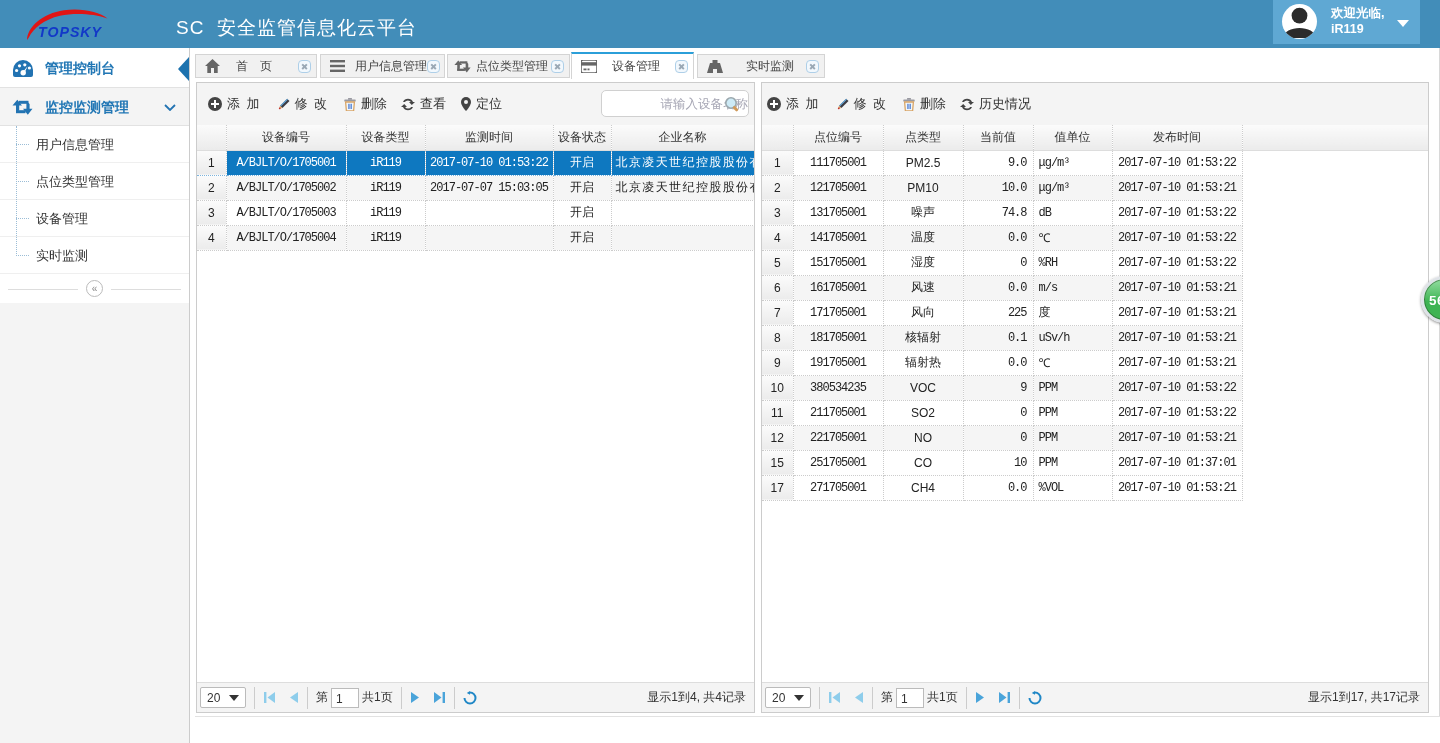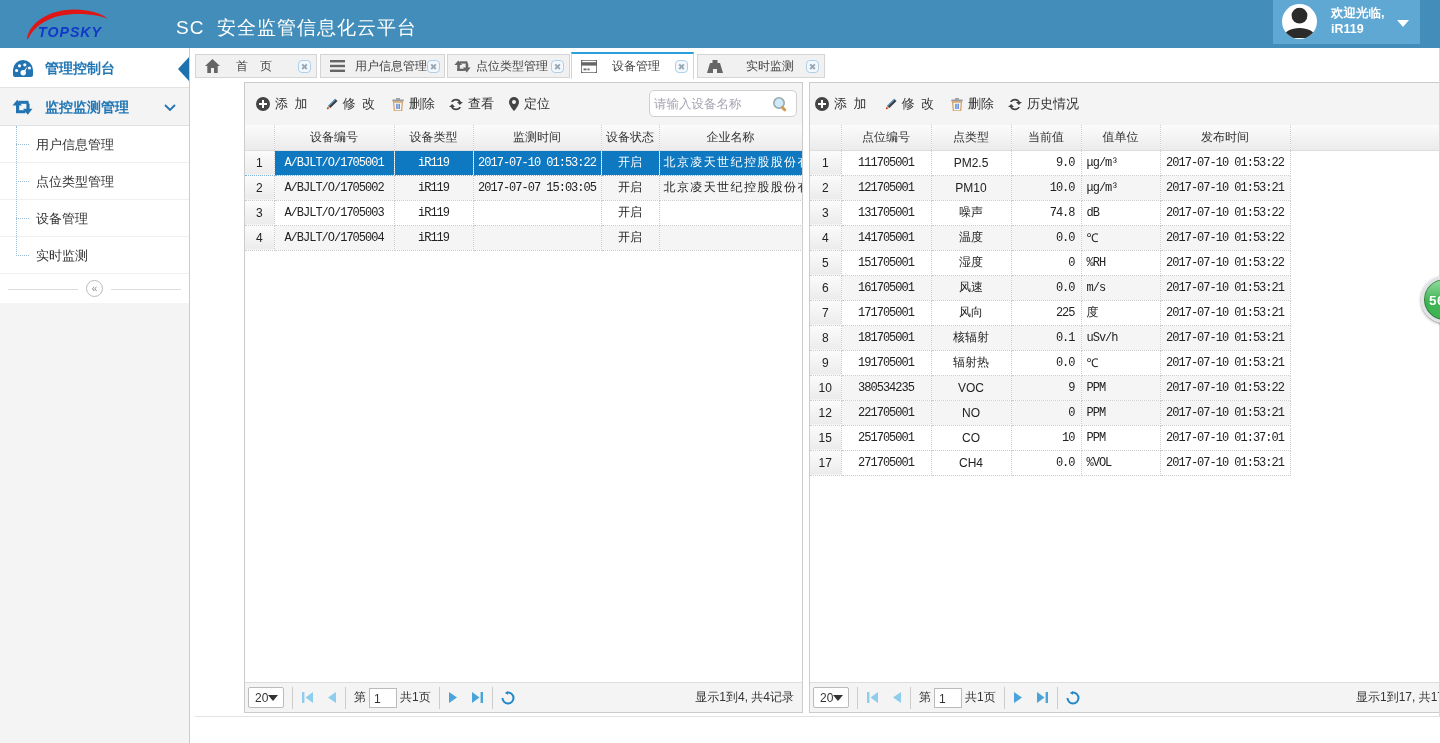--- a/index.html
+++ b/index.html
@@ -35,21 +35,21 @@
 #sidegray { position:absolute; left:0; top:255px; width:189px; height:440px; background:#f4f4f4; }
 
 .tab { position:absolute; top:54px; height:24px; background:#f1f1f1; border:1px solid #d4d4d4;
   font-size:12px; color:#444; display:flex; align-items:center; white-space:nowrap; }
 .tab .ticon { margin-left:9px; flex:none; }
 .tab .ttxt { margin-left:10px; }
 .tab .tclose { margin-left:auto; margin-right:5px; width:13px; height:13px; border:1px solid #aecfe8;
   border-radius:4px; background:#f2f8fd; color:#9aa8b5; font-size:9px; line-height:12px; text-align:center; flex:none; }
 #tab4 { top:52px; height:27px; background:#fff; border-top:2px solid #2b9fd9; border-bottom:0; }
 
-.panel { position:absolute; top:82px; height:631px; border:1px solid #ccc; background:#fff;margin-left:48px; }
+.panel { position:absolute; top:82px; height:631px; border:1px solid #ccc; background:#fff; }
 #lpanel { left:196px; width:559px; }
 #rpanel { left:761px; width:668px; }
 .toolbar { position:absolute; left:0; top:0; right:0; height:42px; background:#f4f4f4;
   display:flex; align-items:center; }
 .tbtn { display:flex; align-items:center; font-size:13px; color:#333; margin-left:11px; }
 .tbtn svg { margin-right:5px; }
 
 .grid { position:absolute; left:0; top:42px; right:0; bottom:30px; overflow:hidden; }
 table.dg { border-collapse:collapse; table-layout:fixed; font-size:12px; color:#222; }
 table.dg td { height:25px; padding:0; border-right:1px dotted #ccc; border-bottom:1px dotted #ccc;
@@ -63,32 +63,32 @@
 table.dg td.fillh { border-right:0; }
 tr.sel td { background:#0e78c0; color:#fff; border-bottom:1px dotted #7db4dd; }
 tr.sel td.rn { background:linear-gradient(#fbfbfb,#ebebeb); color:#222; }
 tr.alt td { background:#f5f5f5; }
 tr.alt td.rn { background:linear-gradient(#fbfbfb,#ebebeb); }
 tr.hov td { background:#e2e2e2; color:#0e78c0; }
 tr.hov td.rn { background:linear-gradient(#fbfbfb,#ebebeb); color:#222; }
 
 .pager { position:absolute; left:0; right:0; bottom:0; height:30px; background:#f4f4f4;
   border-top:1px solid #ddd; display:flex; align-items:center; font-size:12px; color:#333; }
-.psel { width:36px; height:21px; border:1px solid #bbb; background:#fff; border-radius:2px;
+.psel { width:46px; height:21px; border:1px solid #bbb; background:#fff; border-radius:2px;
   margin-left:3px; display:flex; align-items:center; font-size:12px; }
 .psel span { margin-left:6px; }
 .psel .pcaret { margin-left:auto; margin-right:6px; width:0; height:0; border-left:5px solid transparent;
   border-right:5px solid transparent; border-top:6px solid #333; }
 .psep { width:1px; height:22px; background:#ccc; margin:0 8px; }
 .pinput { width:28px; height:20px; border:1px solid #bbb; background:#fff; font-size:12px;
   line-height:20px; padding-left:4px; margin:0 3px; }
 .pright { margin-left:auto; margin-right:8px; font-size:12px; color:#333; }
 
 #search { position:absolute; left:404px; top:7px; width:148px; height:27px; border:1px solid #d0d0d0;
-  border-radius:5px; background:#fff; color:#a6a6b4; font-size:12.5px; line-height:26px; padding-left:4px; }
+  border-radius:5px; background:#fff; color:#a6a6b4; font-size:12.5px; line-height:26px; padding-left:20px;text-align:right; }
 
 #badge { position:absolute; left:1421px; top:276px; width:47px; height:47px; border-radius:50%;
   background:linear-gradient(#85d794 10%, #3eb453 55%); border:3px solid #dfe3e8;
   box-shadow:0 1px 3px rgba(0,0,0,.45), inset 0 0 0 1px rgba(40,80,40,.55); color:#fff; font-weight:bold; font-size:13.5px; }
 #badge span { position:absolute; left:5px; top:14px; letter-spacing:0.5px; }
 #rightline { position:absolute; left:1439px; top:48px; width:1px; height:668px; background:#d8d8d8; }
 #bottomline { position:absolute; left:195px; top:716px; width:1245px; height:1px; background:#e2e2e2; }
 </style>
 </head>
 <body>
@@ -454,20 +454,29 @@
           </tr>
       <tr class="alt">
             <td class="rn">10</td>
             <td class="mono">380534235</td>
             <td>VOC</td>
             <td class="num mono">9</td>
             <td class="un mono">PPM</td>
             <td class="mono">2017-07-10 01:53:22</td>
             <td class="fill"></td>
           </tr>
+      <tr>
+            <td class="rn">11</td>
+            <td class="mono">211705001</td>
+            <td>SO2</td>
+            <td class="num mono">0</td>
+            <td class="un mono">PPM</td>
+            <td class="mono">2017-07-10 01:53:22</td>
+            <td class="fill"></td>
+          </tr>
       <tr class="alt">
             <td class="rn">12</td>
             <td class="mono">221705001</td>
             <td>NO</td>
             <td class="num mono">0</td>
             <td class="un mono">PPM</td>
             <td class="mono">2017-07-10 01:53:21</td>
             <td class="fill"></td>
           </tr>
       <tr>

